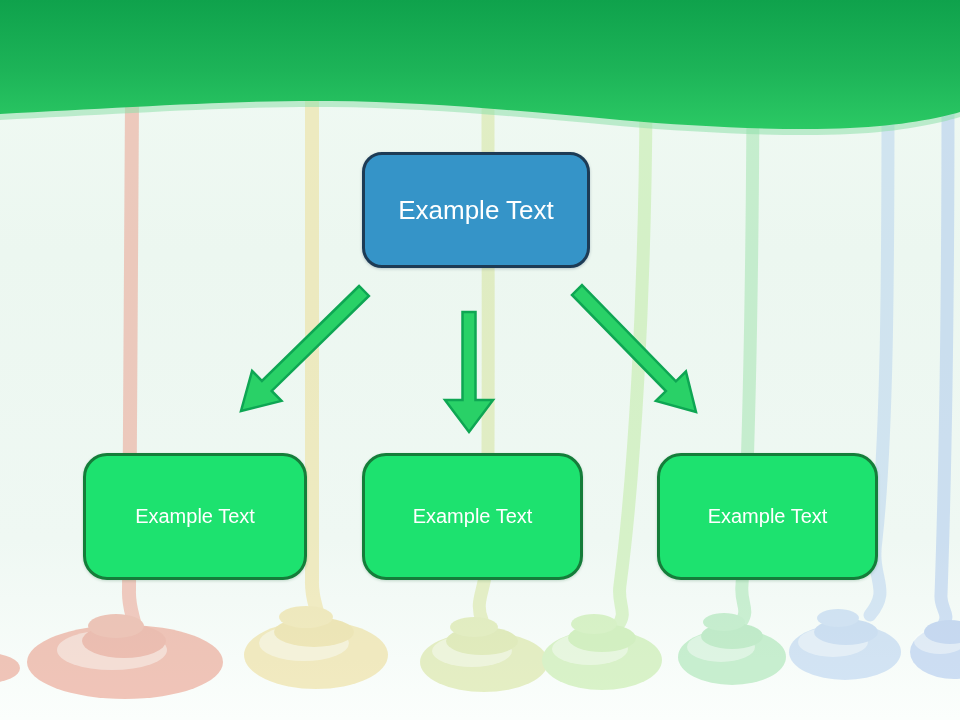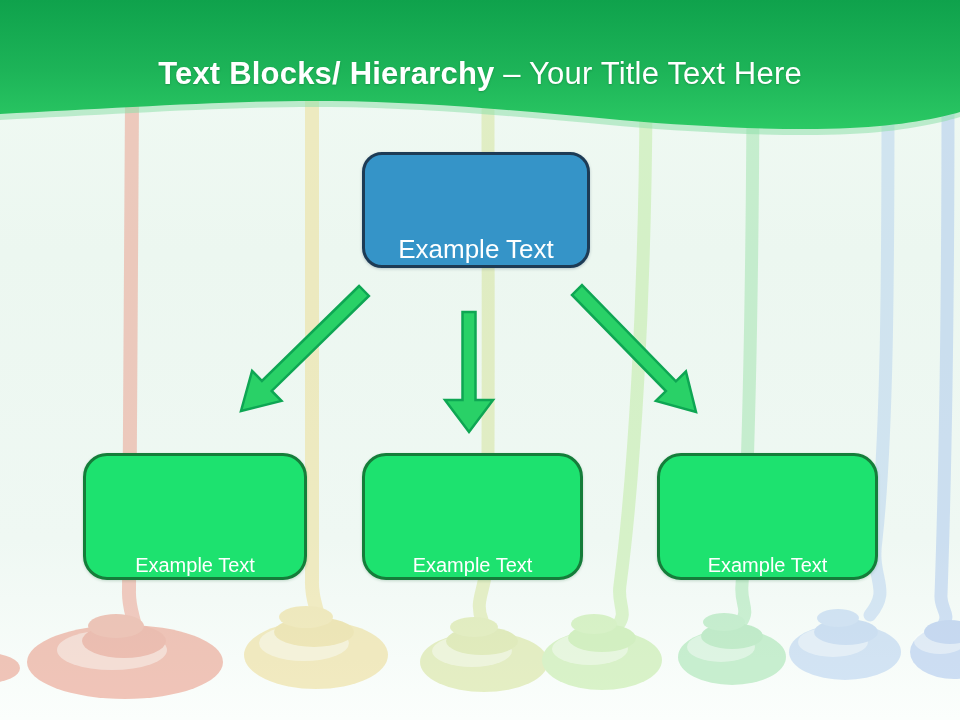--- a/index.html
+++ b/index.html
@@ -13,21 +13,21 @@
   .slide-title{
     position:absolute;top:55px;left:0;width:960px;
     text-align:center;color:#ffffff;font-size:31px;line-height:38px;
     letter-spacing:.2px;white-space:nowrap;
     text-shadow:0 1px 2px rgba(0,60,25,.25);
   }
   .title-bold{font-weight:bold;}
   .title-regular{font-weight:normal;}
   
   .node{
-    position:absolute;display:flex;align-items:flex-end;justify-content:center;
+    position:absolute;display:flex;align-items:center;justify-content:center;
     color:#ffffff;box-sizing:border-box;text-align:center;
   }
   .node-root{
     left:362px;top:152px;width:228px;height:116px;
     background:#3594c8;border:3px solid #1d3b55;border-radius:20px;
     font-size:26px;box-shadow:0 1px 3px rgba(20,50,80,.25);
   }
   .node-child{
     top:453px;width:224px;height:127px;
     background:#1de26f;border:3px solid #157d3a;border-radius:24px;
@@ -110,24 +110,20 @@
         <stop offset="55%" stop-color="#1db458"></stop>
         <stop offset="100%" stop-color="#2bc964"></stop>
       </linearGradient>
     </defs>
 
     <path d="M0,120 C120,114 240,106 330,107 C430,108 520,117 620,126 C700,133 790,137 850,134 C900,132 940,123 960,117 L960,0 L0,0 Z" fill="#8fe0ac" opacity="0.55"></path>
 
     <path d="M0,114 C120,108 240,100 330,101 C430,102 520,111 620,120 C700,127 790,131 850,128 C900,126 940,118 960,112 L960,0 L0,0 Z" fill="url(#hdrGrad)"></path>
   </svg>
 
-  <div class="slide-title">
-    <span class="title-bold">Text Blocks/ Hierarchy</span>
-    <span class="title-regular">– Your Title Text Here</span>
-  </div>
 
   <svg class="layer" width="960" height="720" viewBox="0 0 960 720" aria-hidden="true">
     <g fill="#29d167" stroke="#0ea653" stroke-width="2.5" stroke-linejoin="miter">
       <polygon points="359.1,286.0 261.9,380.9 252.1,370.9 241,411 281.5,400.9 271.7,390.9 368.9,296.0"></polygon>
       <polygon points="462.5,312 475.5,312 475.5,400 493,400 469,432 445,400 462.5,400"></polygon>
       <polygon points="582.0,285.1 675.9,381.3 685.9,371.5 696,412 655.9,400.9 665.9,391.1 572.0,294.9"></polygon>
     </g>
   </svg>
 
   <div class="node node-root">

